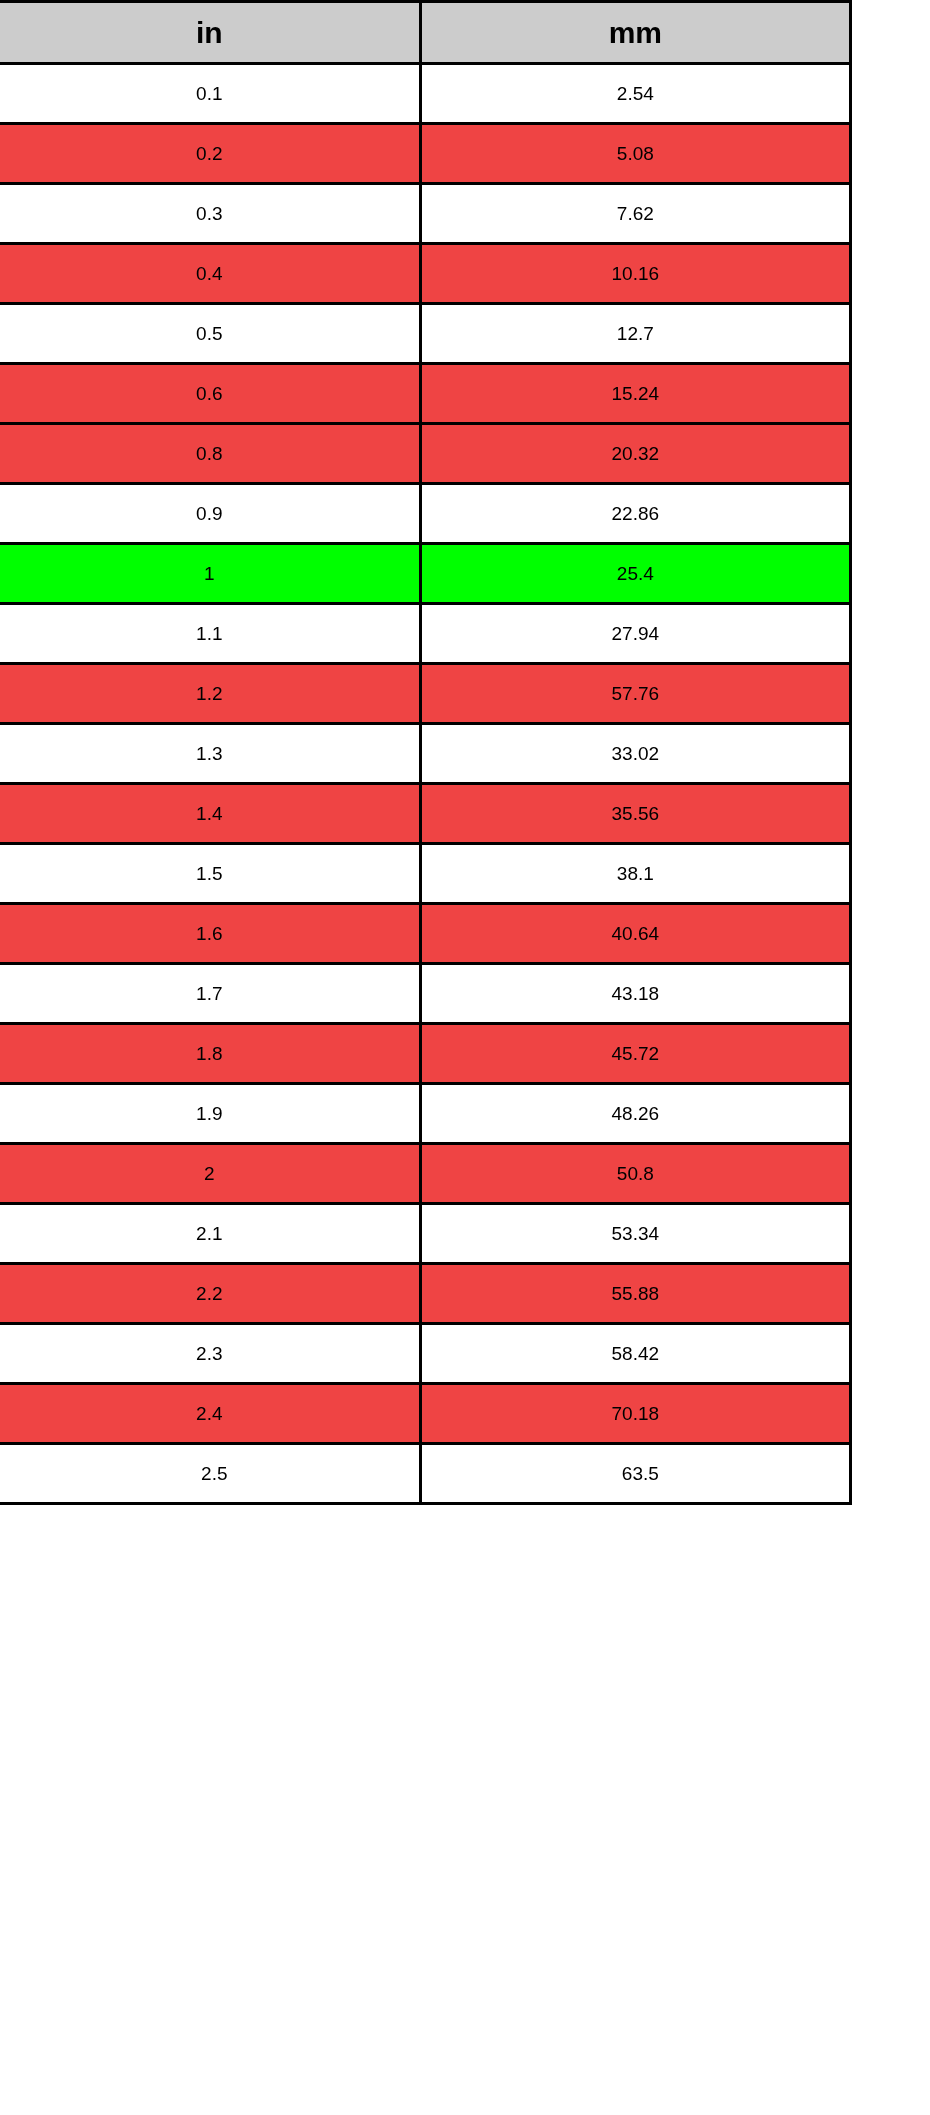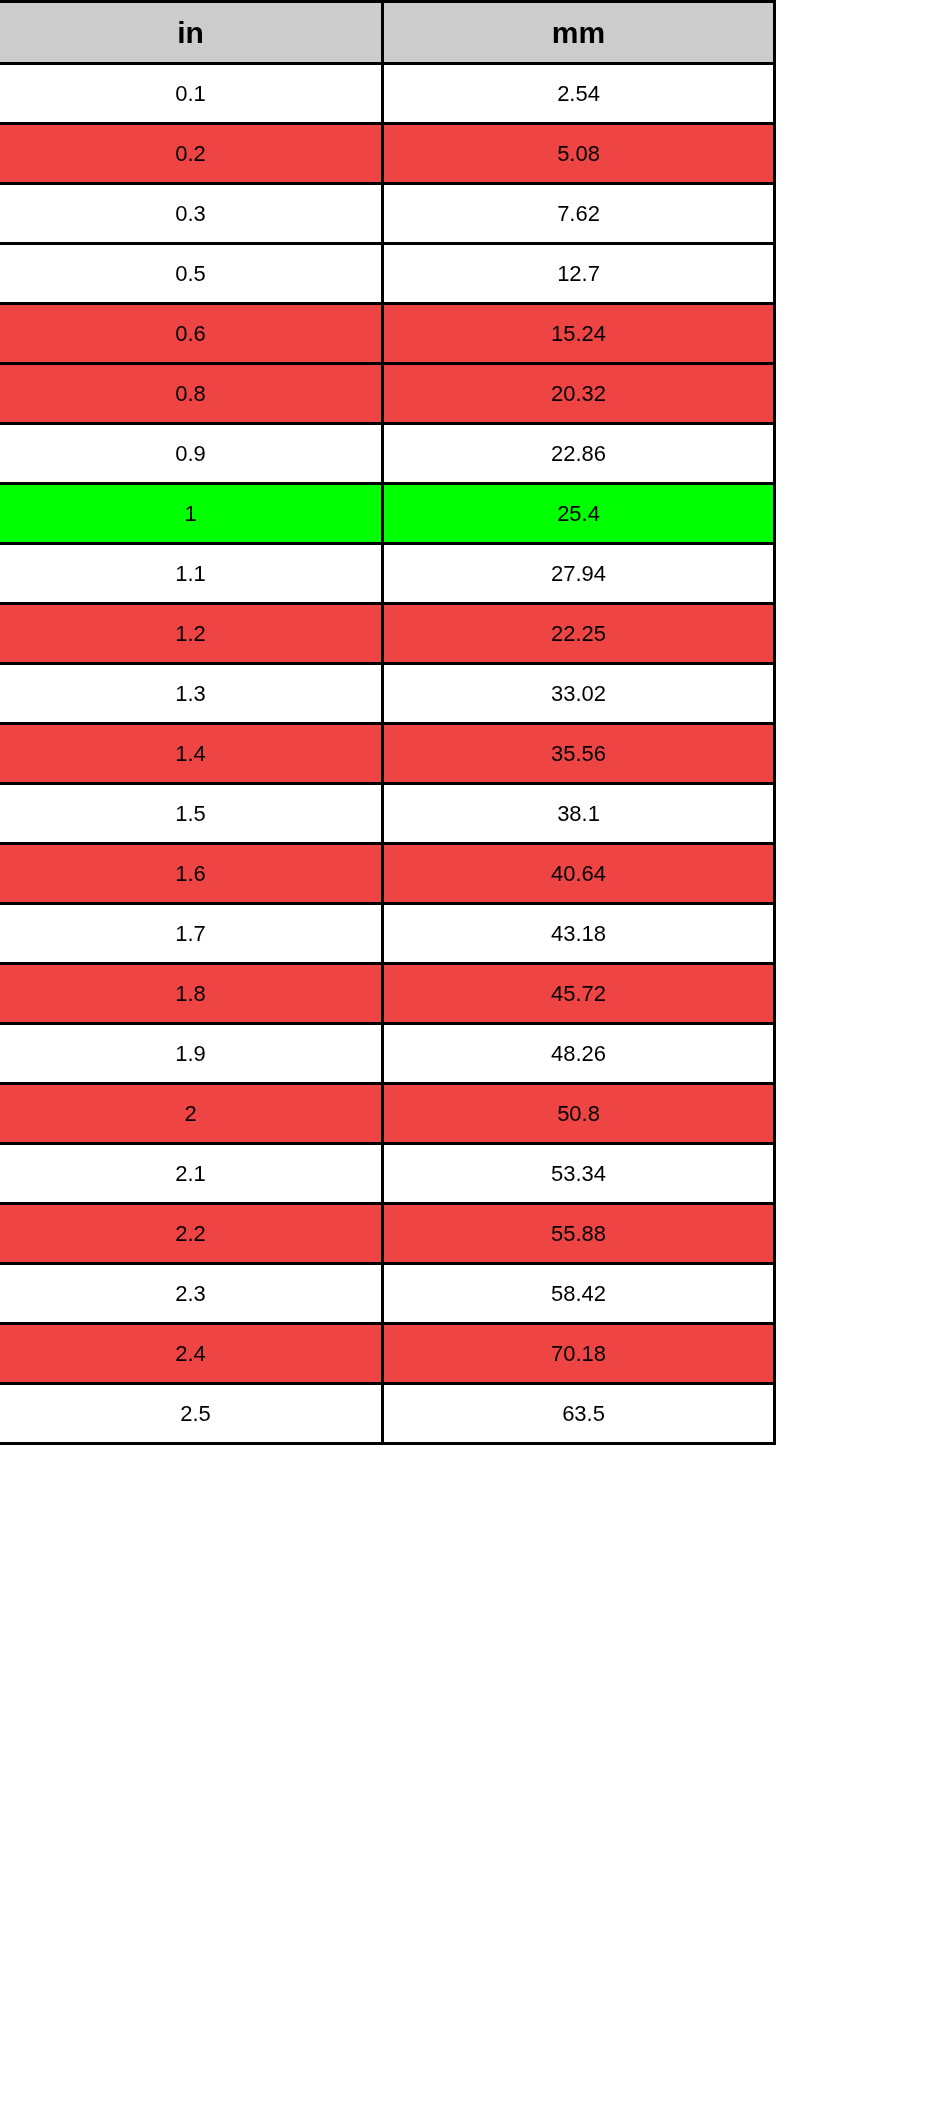--- a/index.html
+++ b/index.html
@@ -9,21 +9,21 @@
     background: #ffffff;
   }
   body {
     width: 930px;
     height: 2115px;
     font-family: "Liberation Sans", "DejaVu Sans", sans-serif;
     overflow: hidden;
   }
 
   #conversion-table {
-    width: 776px;
+    width: 852px;
     border-collapse: collapse;
     table-layout: fixed;
     border-spacing: 0;
   }
 
   #conversion-table col.col-left  { width: 49.4%; }
   #conversion-table col.col-right { width: 50.6%; }
 
   
   thead tr.table-header-row th {
@@ -47,21 +47,21 @@
     border-right: 3px solid #000000;
   }
 
   
   tbody tr.data-row td {
     height: 57px;
     padding: 0;
     margin: 0;
     text-align: center;
     vertical-align: middle;
-    font-size: 22px;
+    font-size: 19px;
     font-weight: normal;
     color: #000000;
     border-bottom: 3px solid #000000;
     background: #ffffff;
   }
   tbody tr.data-row td.cell-value-in {
     border-right: 3px solid #000000;
   }
   tbody tr.data-row td.cell-value-mm {
     border-right: 3px solid #000000;
@@ -100,20 +100,24 @@
         <td class="cell-value-mm">2.54</td>
       </tr>
       <tr class="data-row row-alt">
         <td class="cell-value-in">0.2</td>
         <td class="cell-value-mm">5.08</td>
       </tr>
       <tr class="data-row">
         <td class="cell-value-in">0.3</td>
         <td class="cell-value-mm">7.62</td>
       </tr>
+      <tr class="data-row row-alt">
+        <td class="cell-value-in">0.4</td>
+        <td class="cell-value-mm">10.16</td>
+      </tr>
       <tr class="data-row">
         <td class="cell-value-in">0.5</td>
         <td class="cell-value-mm">12.7</td>
       </tr>
       <tr class="data-row row-alt">
         <td class="cell-value-in">0.6</td>
         <td class="cell-value-mm">15.24</td>
       </tr>
       <tr class="data-row row-alt">
         <td class="cell-value-in">0.8</td>
@@ -126,21 +130,21 @@
       <tr class="data-row row-alt row-highlight">
         <td class="cell-value-in">1</td>
         <td class="cell-value-mm">25.4</td>
       </tr>
       <tr class="data-row">
         <td class="cell-value-in">1.1</td>
         <td class="cell-value-mm">27.94</td>
       </tr>
       <tr class="data-row row-alt">
         <td class="cell-value-in">1.2</td>
-        <td class="cell-value-mm">22.25</td>
+        <td class="cell-value-mm">57.76</td>
       </tr>
       <tr class="data-row">
         <td class="cell-value-in">1.3</td>
         <td class="cell-value-mm">33.02</td>
       </tr>
       <tr class="data-row row-alt">
         <td class="cell-value-in">1.4</td>
         <td class="cell-value-mm">35.56</td>
       </tr>
       <tr class="data-row">

